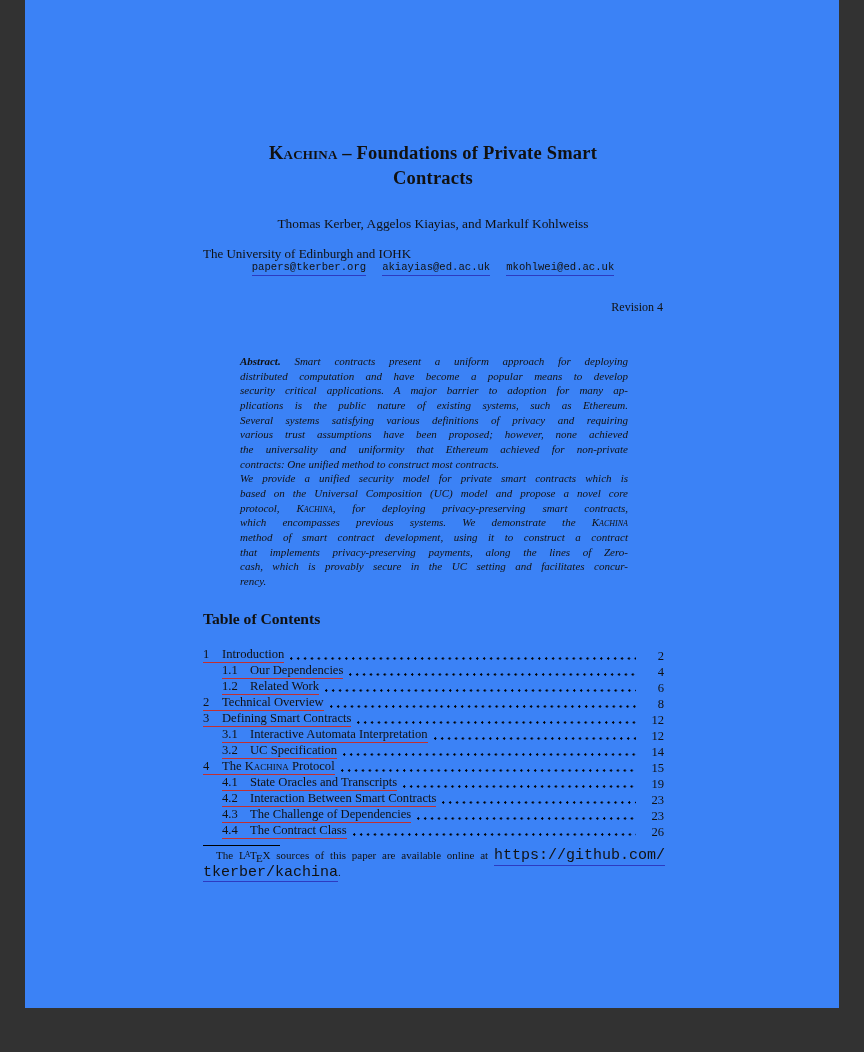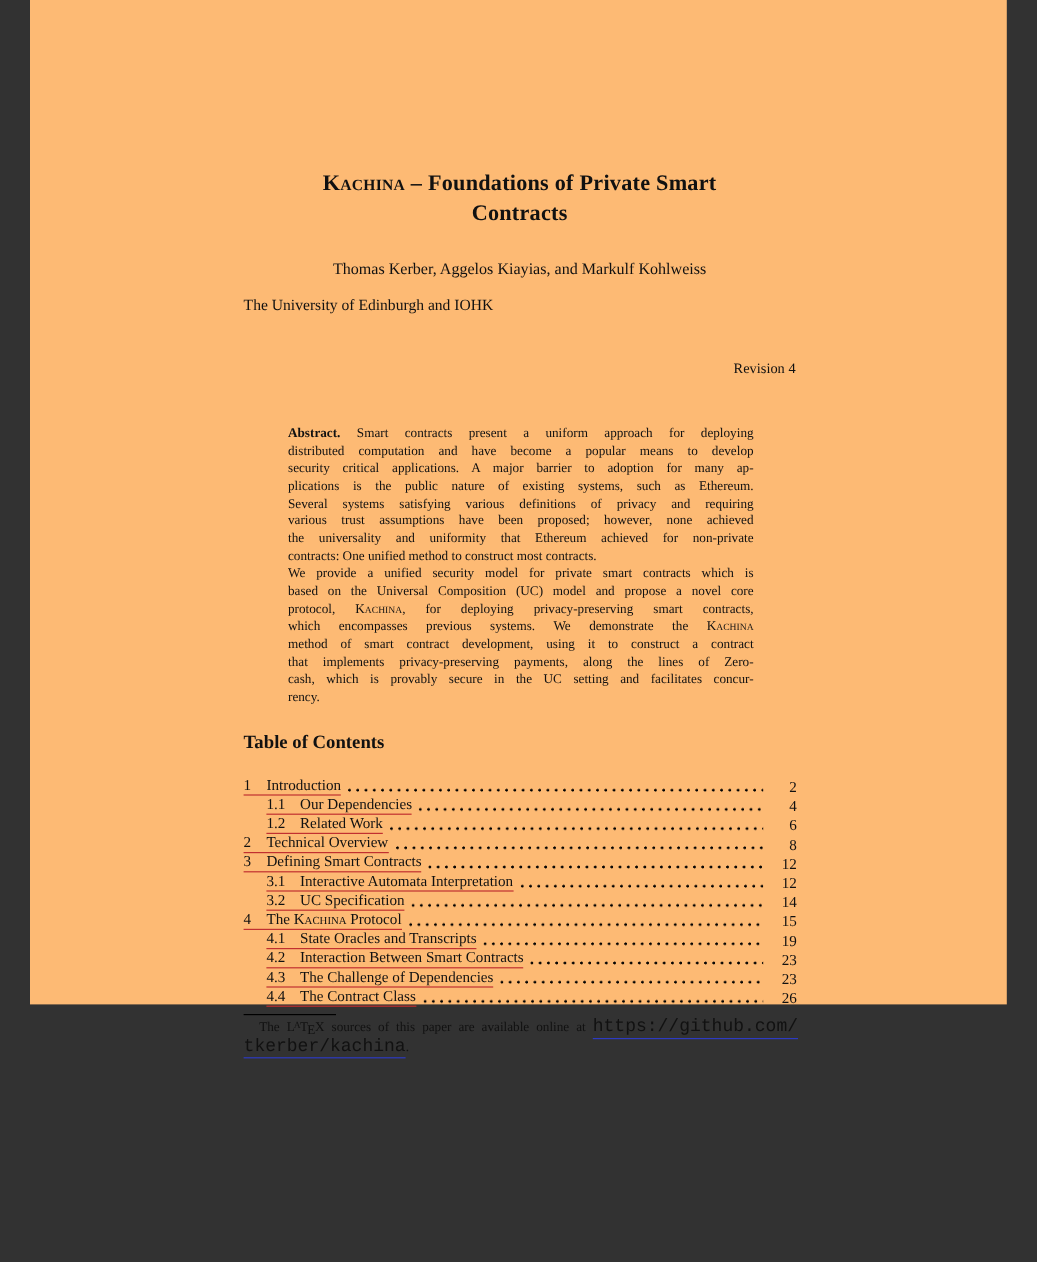--- a/index.html
+++ b/index.html
@@ -1,19 +1,19 @@
 <!DOCTYPE html>
 <html><head>
 <meta charset="utf-8">
 <style>
   * { margin:0; padding:0; box-sizing:border-box; }
   html,body { width:864px; height:1052px; overflow:hidden; }
   body { background:#323232; font-family:"Liberation Serif", serif; color:#111; position:relative; }
 
-  .paper { position:absolute; left:25px; top:0; width:814px; height:837px; background:#fdba74; }
+  .paper { position:absolute; left:25px; top:0; width:814px; height:1008px; background:#3b82f6; }
 
   .sc { font-variant: small-caps; }
   .b  { font-weight: bold; }
 
   .title { position:absolute; left:178px; top:141px; width:460px; text-align:center;
            font-size:18.5px; font-weight:bold; line-height:24.5px; letter-spacing:.2px; }
 
   .authors { position:absolute; left:178px; top:217px; width:460px; text-align:center;
              font-size:13.4px; line-height:14px; }
 
@@ -22,21 +22,21 @@
 
   .emails { position:absolute; left:178px; top:261px; width:460px;
             display:flex; justify-content:center; gap:16px; }
   .email { font-family:"Liberation Mono", monospace; font-size:10.6px; line-height:13px;
            border-bottom:1.2px solid #2d3bc1; padding-bottom:0.5px; }
 
   .revision { position:absolute; left:178px; top:300px; width:460px; text-align:right;
               font-size:12px; }
 
   .abstract { position:absolute; left:215px; top:354px; width:388px;
-              font-size:11px; line-height:14.65px; }
+              font-size:11px; line-height:14.65px;font-style:italic; }
   .abs-line { text-align:justify; text-align-last:justify; white-space:normal; }
   .abs-line.pl { text-align-last:left; }
 
   .toc-heading { position:absolute; left:178px; top:610px; font-size:15.6px; font-weight:bold; }
 
   .toc { position:absolute; left:178px; top:647px; width:461px; font-size:12.6px; }
   .toc-row { display:flex; align-items:flex-end; height:16px; }
   .toc-row.l2 { padding-left:19px; }
   .toc-link { display:inline-flex; border-bottom:1.6px solid #c13030; padding-bottom:1px; line-height:13px; }
   .toc-num { display:inline-block; width:19px; }
@@ -59,20 +59,25 @@
 <body>
 
 <div class="paper">
 
   <h1 class="title"><span class="sc">Kachina</span><span> – Foundations of Private Smart</span><br><span>Contracts</span></h1>
 
   <div class="authors">Thomas Kerber, Aggelos Kiayias, and Markulf Kohlweiss</div>
 
   <div class="affil">The University of Edinburgh and IOHK</div>
 
+  <div class="emails">
+    <span class="email">papers@tkerber.org</span>
+    <span class="email">akiayias@ed.ac.uk</span>
+    <span class="email">mkohlwei@ed.ac.uk</span>
+  </div>
 
   <div class="revision">Revision 4</div>
 
   <div class="abstract">
     <div class="abs-line"><span class="b">Abstract.</span><span> Smart contracts present a uniform approach for deploying</span></div>
     <div class="abs-line"><span>distributed computation and have become a popular means to develop</span></div>
     <div class="abs-line"><span>security critical applications. A major barrier to adoption for many ap-</span></div>
     <div class="abs-line"><span>plications is the public nature of existing systems, such as Ethereum.</span></div>
     <div class="abs-line"><span>Several systems satisfying various definitions of privacy and requiring</span></div>
     <div class="abs-line"><span>various trust assumptions have been proposed; however, none achieved</span></div>

